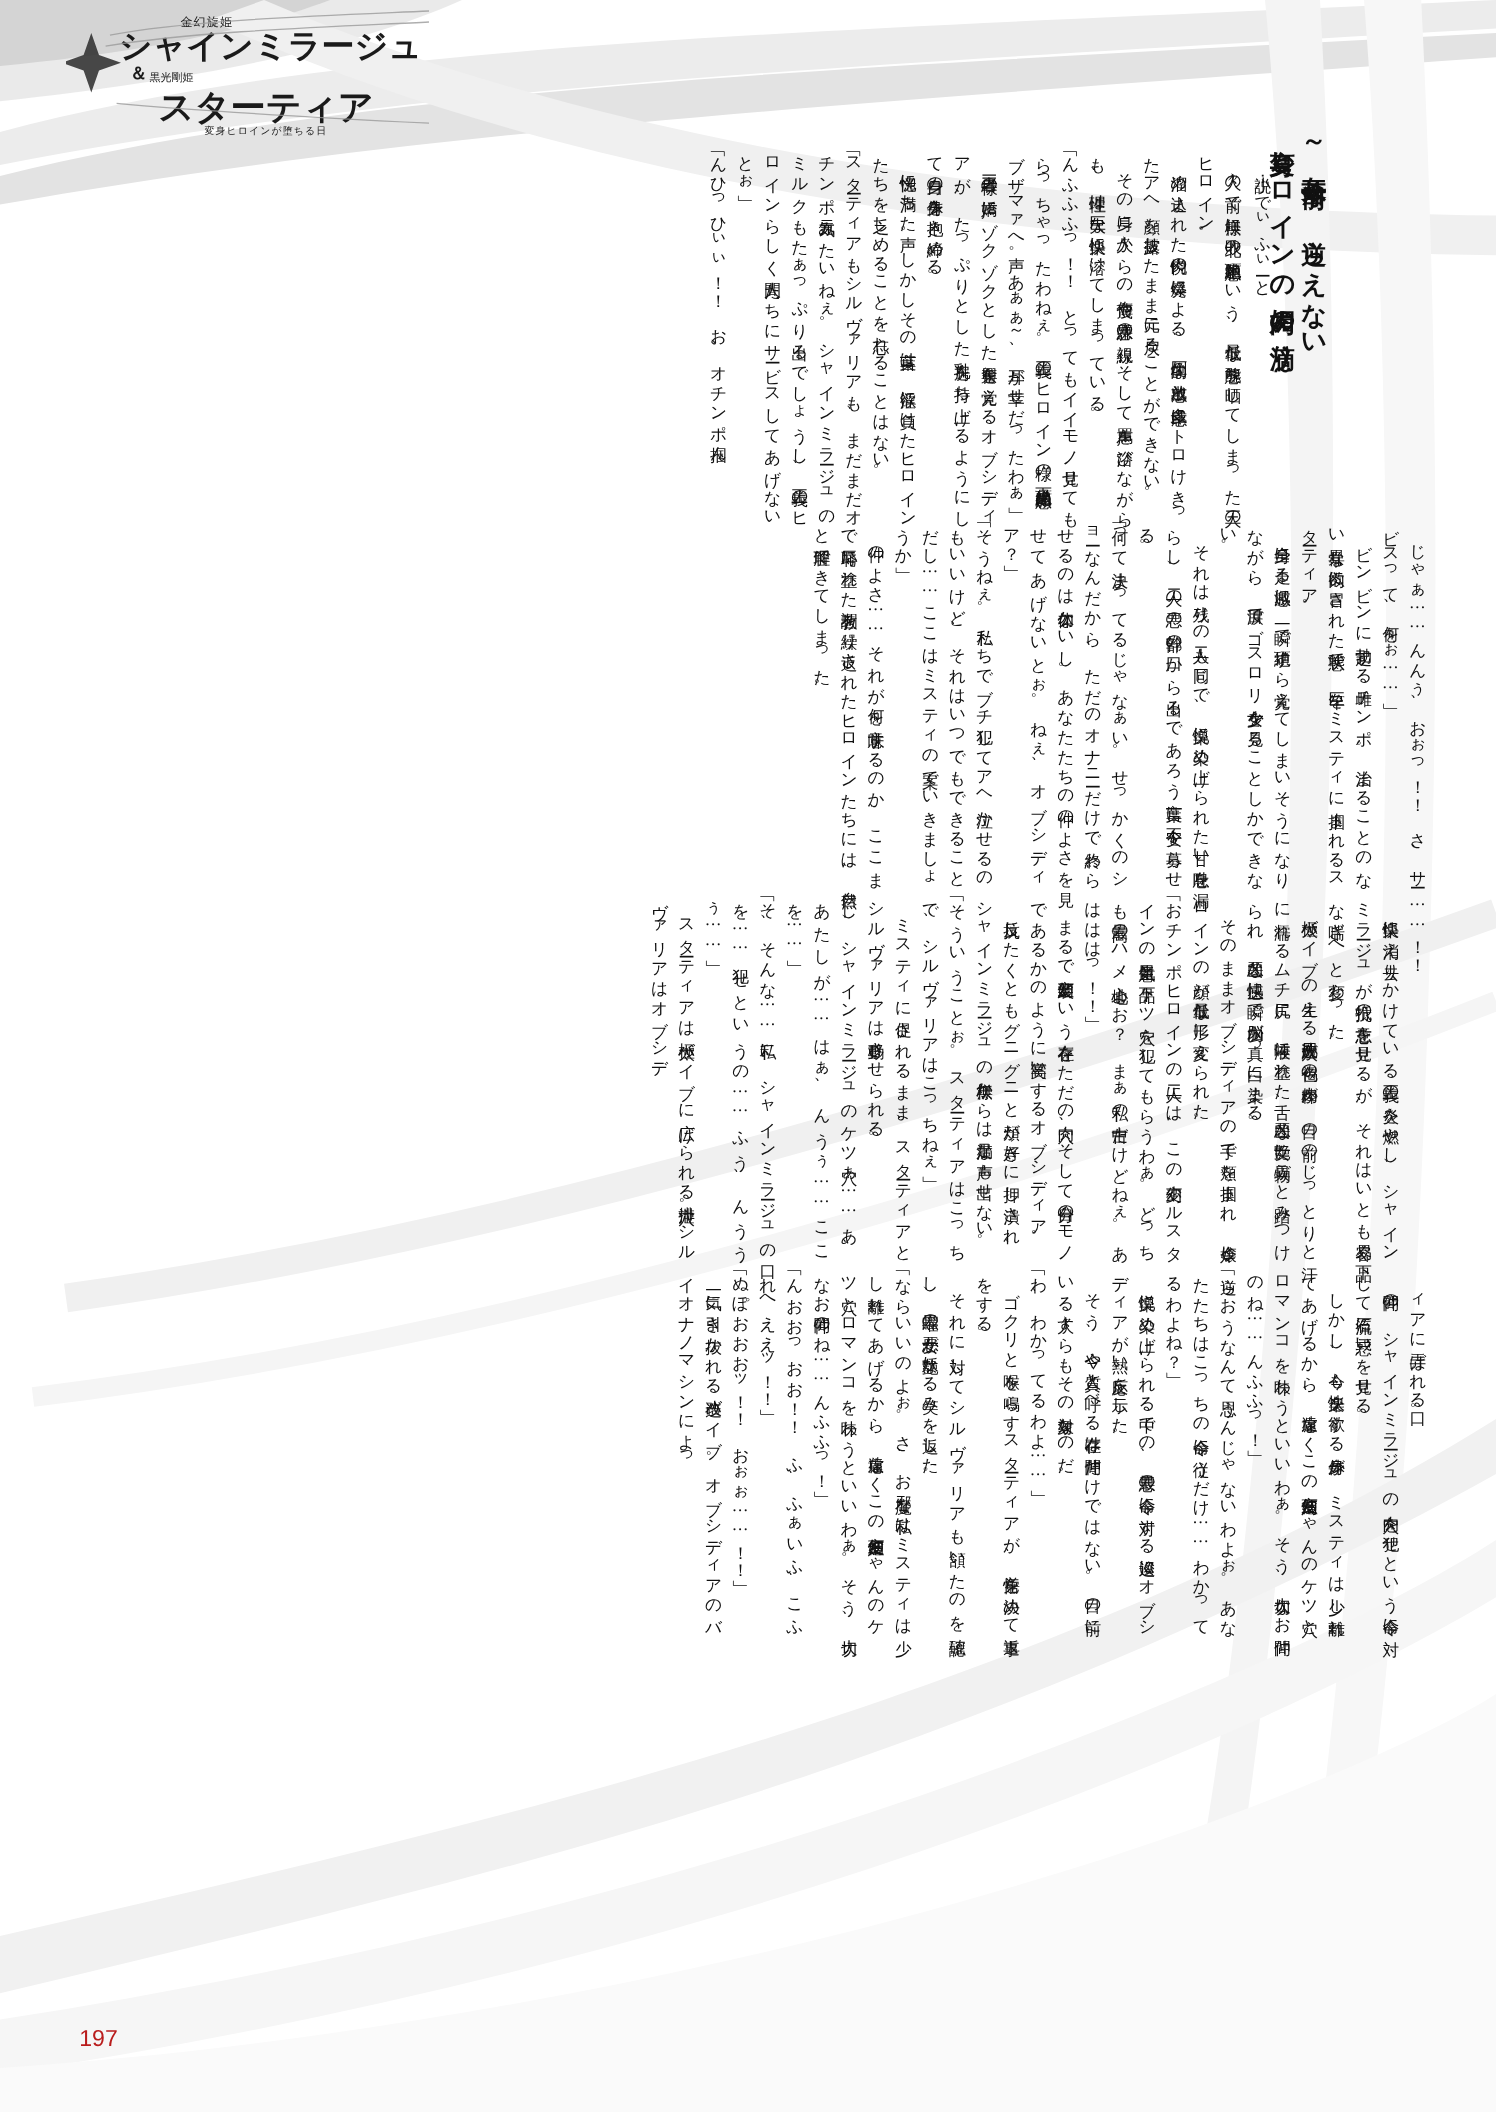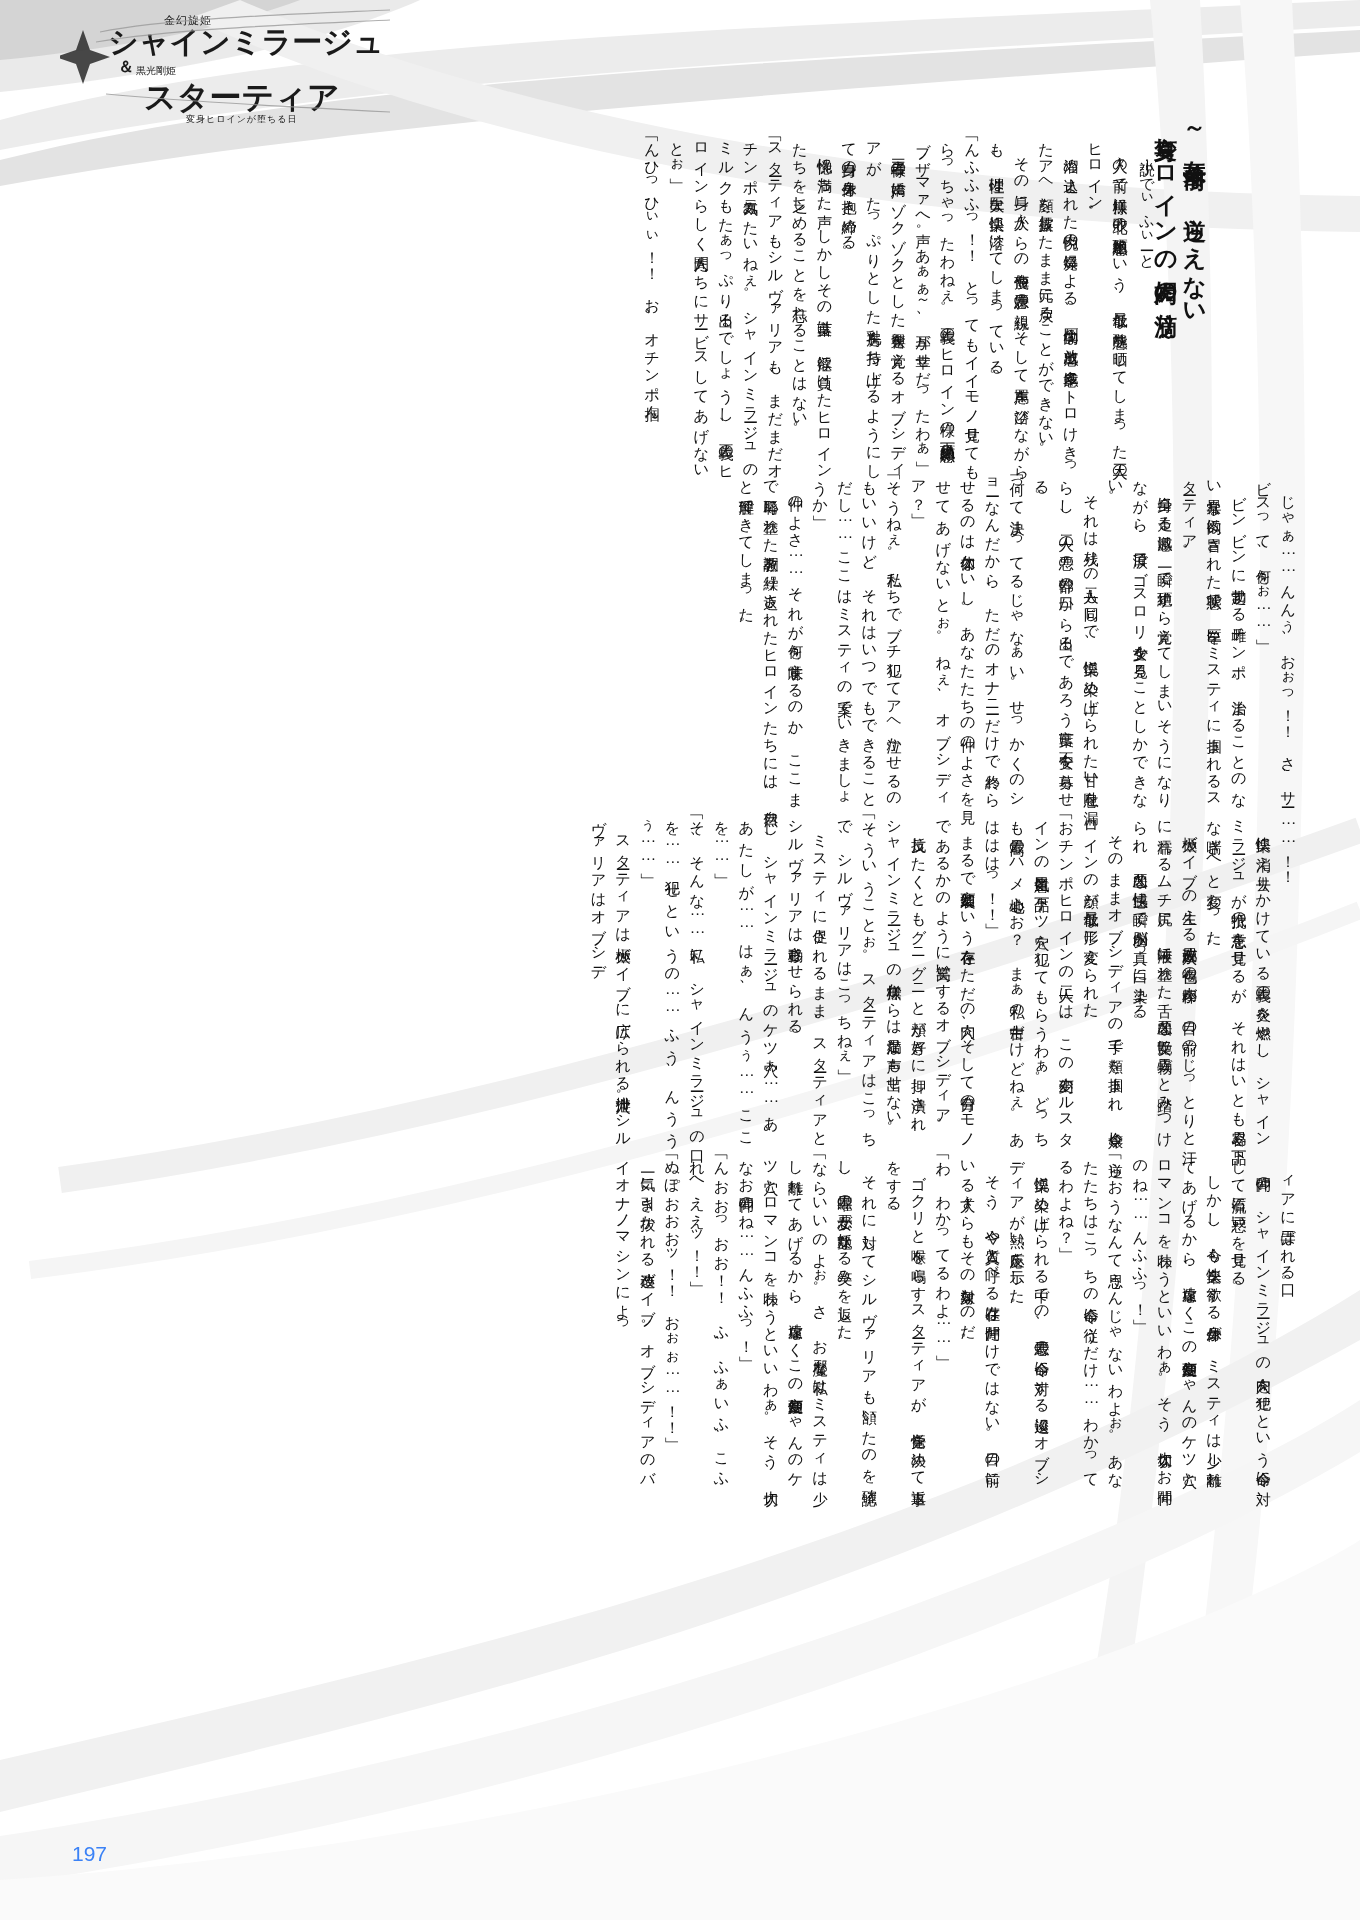--- a/index.html
+++ b/index.html
@@ -106,21 +106,21 @@
     top: 1150px;
     height: 330px;
     width: 1180px;
   }
 
   .page-number {
     position: absolute;
     left: 72px;
     bottom: 54px;
     font-size: 21px;
-    color: #3b82f6;
+    color: #b91c1c;
     font-family: "Liberation Sans", sans-serif;
   }
 </style>
 </head>
 <body>
 
 <div id="page">
 
   <svg class="bg-art" viewBox="0 0 1360 1920" preserveAspectRatio="none">
     <defs>

